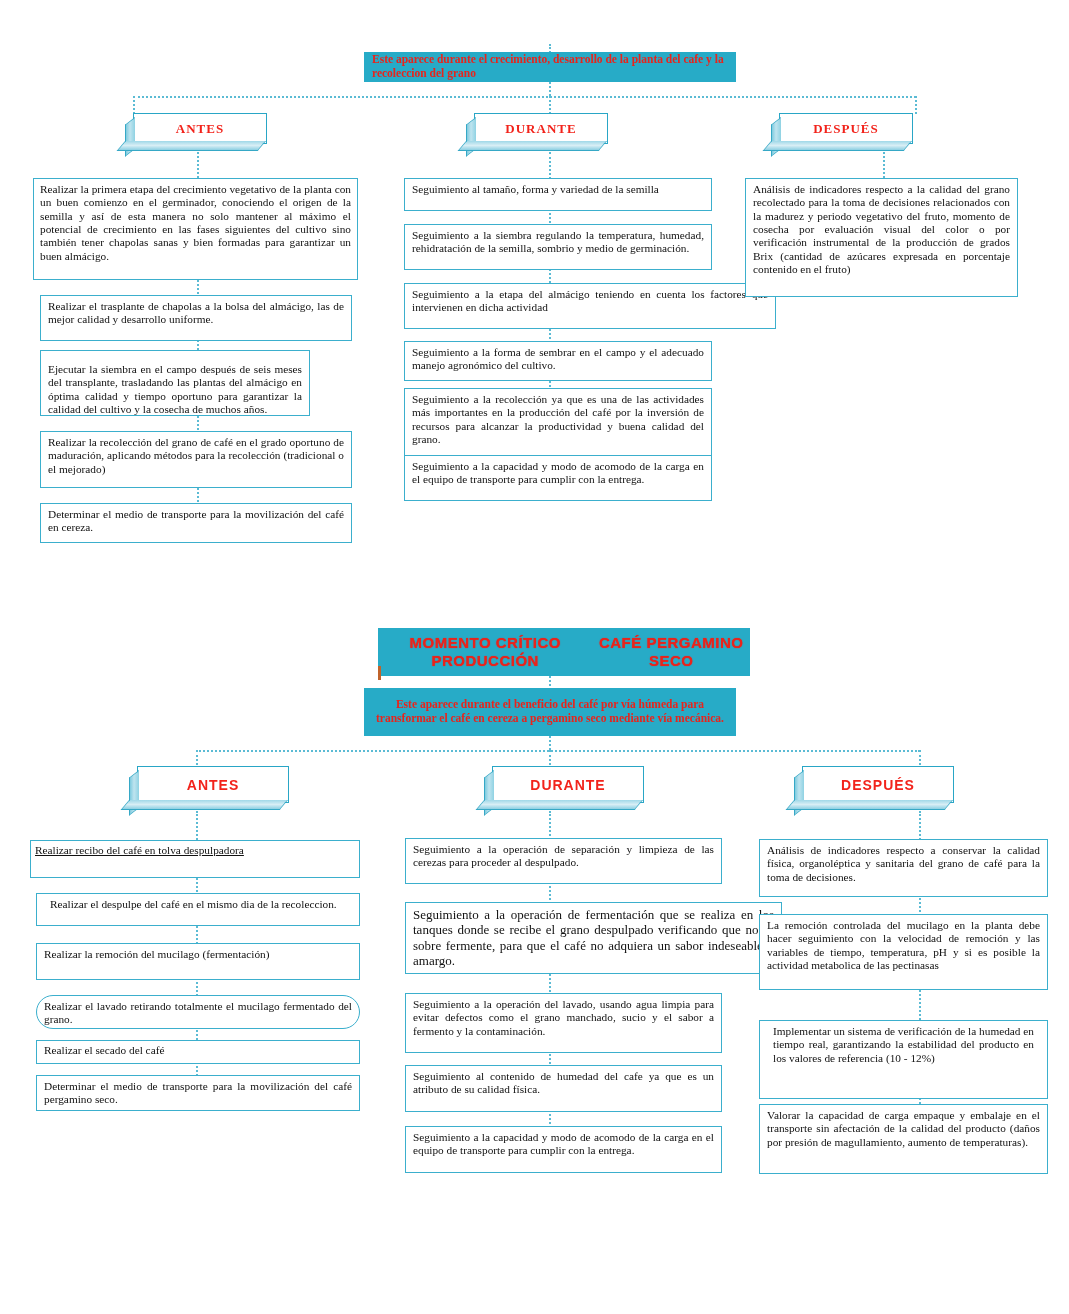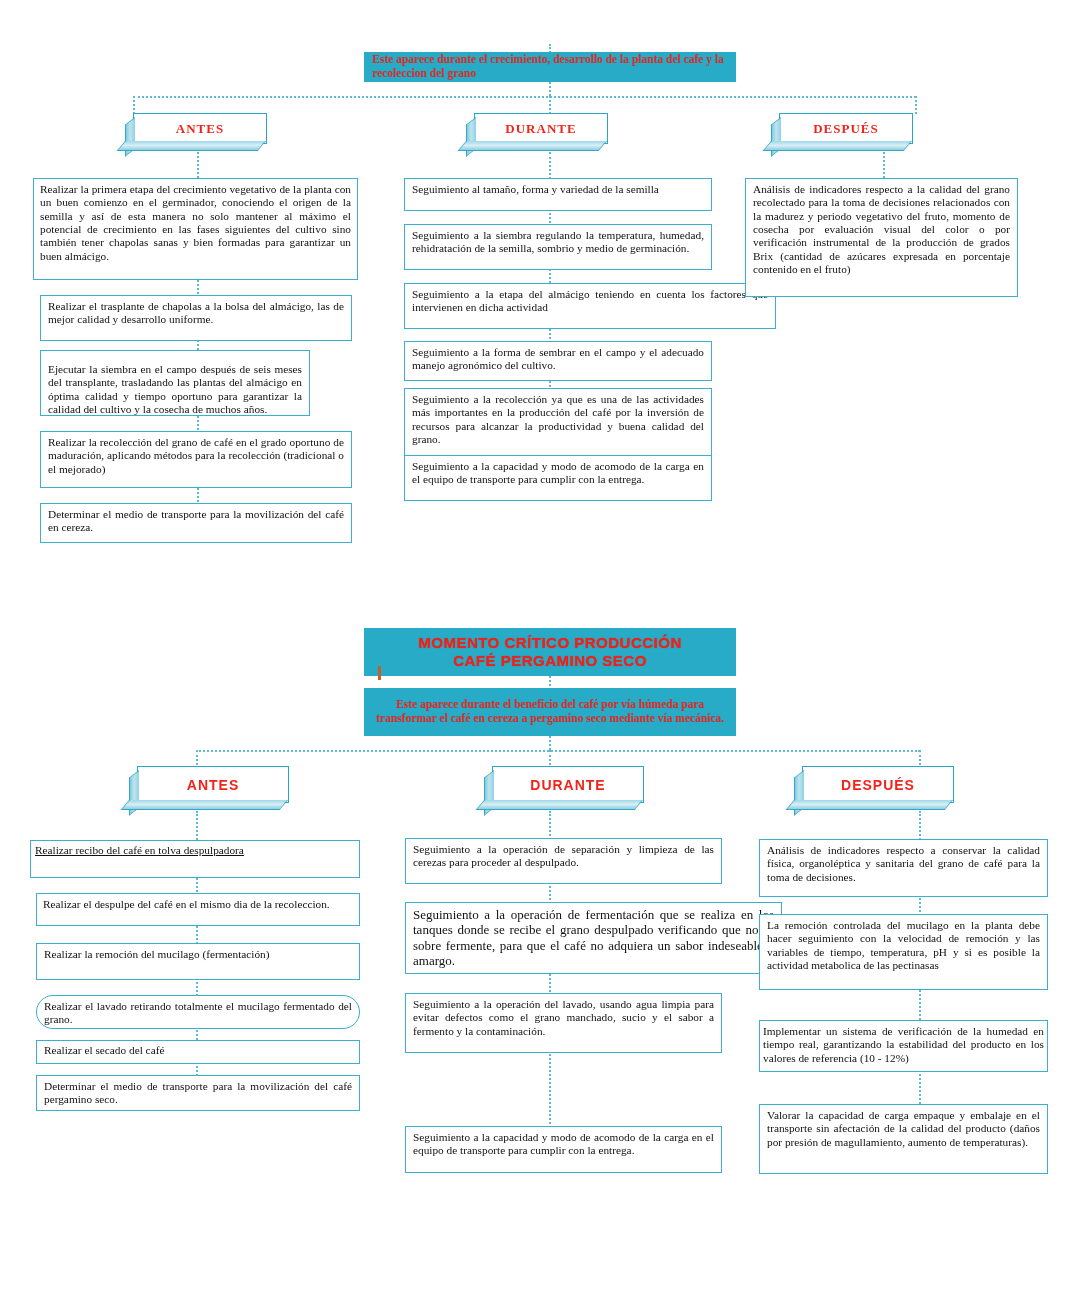--- a/index.html
+++ b/index.html
@@ -139,21 +139,21 @@
     <span>Seguimiento a la recolección ya que es una de las actividades más importantes en la producción del café por la inversión de recursos para alcanzar la productividad y buena calidad del grano.</span>
   </div>
   <div class="box" style="left:404px;top:455px;width:308px;height:46px;padding:4px 7px;font-size:11.3px;line-height:1.18;">
     <span>Seguimiento a la capacidad y modo de acomodo de la carga en el equipo de transporte para cumplir con la entrega.</span>
   </div>
 
   <div class="box" style="left:745px;top:178px;width:273px;height:119px;padding:4px 7px;font-size:11.3px;line-height:1.18;">
     <span>Análisis de indicadores respecto a la calidad del grano recolectado para la toma de decisiones relacionados con la madurez y periodo vegetativo del fruto, momento de cosecha por evaluación visual del color o por verificación instrumental de la producción de grados Brix (cantidad de azúcares expresada en porcentaje contenido en el fruto)</span>
   </div>
 
-  <div class="band title" style="left:364px;top:628px;width:372px;height:48px;font-size:15px;flex-direction:column;">
+  <div class="band title" style="left:378px;top:628px;width:372px;height:48px;font-size:15px;flex-direction:row;">
     <div>MOMENTO CRÍTICO PRODUCCIÓN</div>
     <div>CAFÉ PERGAMINO SECO</div>
   </div>
 
   <div class="caret" style="left:378px;top:666px;"></div>
 
   <div class="vline" style="left:549px;top:676px;height:14px;"></div>
 
   <div class="band subtitle" style="left:364px;top:688px;width:372px;height:48px;font-size:11.5px;padding:3px 10px;text-align:center;">
     <span>Este aparece durante el beneficio del café por vía húmeda para transformar el café en cereza a pergamino seco mediante vía mecánica.</span>
@@ -181,21 +181,21 @@
     <div class="face" style="font-size:14px;font-family:'Liberation Sans',sans-serif;">DESPUÉS</div>
   </div>
 
   <div class="vline" style="left:196px;top:811px;height:300px;"></div>
   <div class="vline" style="left:549px;top:811px;height:320px;"></div>
   <div class="vline" style="left:919px;top:811px;height:320px;"></div>
 
   <div class="box" style="left:30px;top:840px;width:330px;height:38px;padding:3px 4px;font-size:11.3px;line-height:1.18;text-decoration:underline;">
     <span>Realizar recibo del café en tolva despulpadora</span>
   </div>
-  <div class="box" style="left:36px;top:893px;width:324px;height:33px;padding:4px 6px;font-size:11.3px;line-height:1.18;">
+  <div class="box" style="left:36px;top:893px;width:324px;height:33px;padding:4px 13px;font-size:11.3px;line-height:1.18;">
     <span>Realizar el despulpe del café en el mismo dia de la recoleccion.</span>
   </div>
   <div class="box" style="left:36px;top:943px;width:324px;height:37px;padding:4px 7px;font-size:11.3px;line-height:1.18;">
     <span>Realizar la remoción del mucilago (fermentación)</span>
   </div>
   <div class="box" style="left:36px;top:995px;width:324px;height:34px;padding:4px 7px;font-size:11.3px;line-height:1.18;border-radius:17px;">
     <span>Realizar el lavado retirando totalmente el mucilago fermentado del grano.</span>
   </div>
   <div class="box" style="left:36px;top:1040px;width:324px;height:24px;padding:3px 7px;font-size:11.3px;line-height:1.18;">
     <span>Realizar el secado del café</span>
@@ -206,30 +206,33 @@
 
   <div class="box" style="left:405px;top:838px;width:317px;height:46px;padding:4px 7px;font-size:11.3px;line-height:1.18;">
     <span>Seguimiento a la operación de separación y limpieza de las cerezas para proceder al despulpado.</span>
   </div>
   <div class="box" style="left:405px;top:902px;width:377px;height:72px;padding:4px 7px;font-size:13px;line-height:1.18;">
     <span>Seguimiento a la operación de fermentación que se realiza en los tanques donde se recibe el grano despulpado verificando que no se sobre fermente, para que el café no adquiera un sabor indeseable y amargo.</span>
   </div>
   <div class="box" style="left:405px;top:993px;width:317px;height:60px;padding:4px 7px;font-size:11.3px;line-height:1.18;">
     <span>Seguimiento a la operación del lavado, usando agua limpia para evitar defectos como el grano manchado, sucio y el sabor a fermento y la contaminación.</span>
   </div>
+  <div class="box" style="left:405px;top:1065px;width:317px;height:47px;padding:4px 7px;font-size:11.3px;line-height:1.18;">
+    <span>Seguimiento al contenido de humedad del cafe ya que es un atributo de su calidad física.</span>
+  </div>
   <div class="box" style="left:405px;top:1126px;width:317px;height:47px;padding:4px 7px;font-size:11.3px;line-height:1.18;">
     <span>Seguimiento a la capacidad y modo de acomodo de la carga en el equipo de transporte para cumplir con la entrega.</span>
   </div>
 
   <div class="box" style="left:759px;top:839px;width:289px;height:58px;padding:4px 7px;font-size:11.3px;line-height:1.18;">
     <span>Análisis de indicadores respecto a conservar la calidad física, organoléptica y sanitaria del grano de café para la toma de decisiones.</span>
   </div>
   <div class="box" style="left:759px;top:914px;width:289px;height:76px;padding:4px 7px;font-size:11.3px;line-height:1.18;">
     <span>La remoción controlada del mucilago en la planta debe hacer seguimiento con la velocidad de remoción y las variables de tiempo, temperatura, pH y si es posible la actividad metabolica de las pectinasas</span>
   </div>
-  <div class="box" style="left:759px;top:1020px;width:289px;height:52px;padding:4px 3px;font-size:11.3px;line-height:1.18;">
+  <div class="box" style="left:759px;top:1020px;width:289px;height:79px;padding:4px 13px;font-size:11.3px;line-height:1.18;">
     <span>Implementar un sistema de verificación de la humedad en tiempo real, garantizando la estabilidad del producto en los valores de referencia (10 - 12%)</span>
   </div>
   <div class="box" style="left:759px;top:1104px;width:289px;height:70px;padding:4px 7px;font-size:11.3px;line-height:1.18;">
     <span>Valorar la capacidad de carga empaque y embalaje en el transporte sin afectación de la calidad del producto (daños por presión de magullamiento, aumento de temperaturas).</span>
   </div>
 
 </div>
 
 </body></html>

